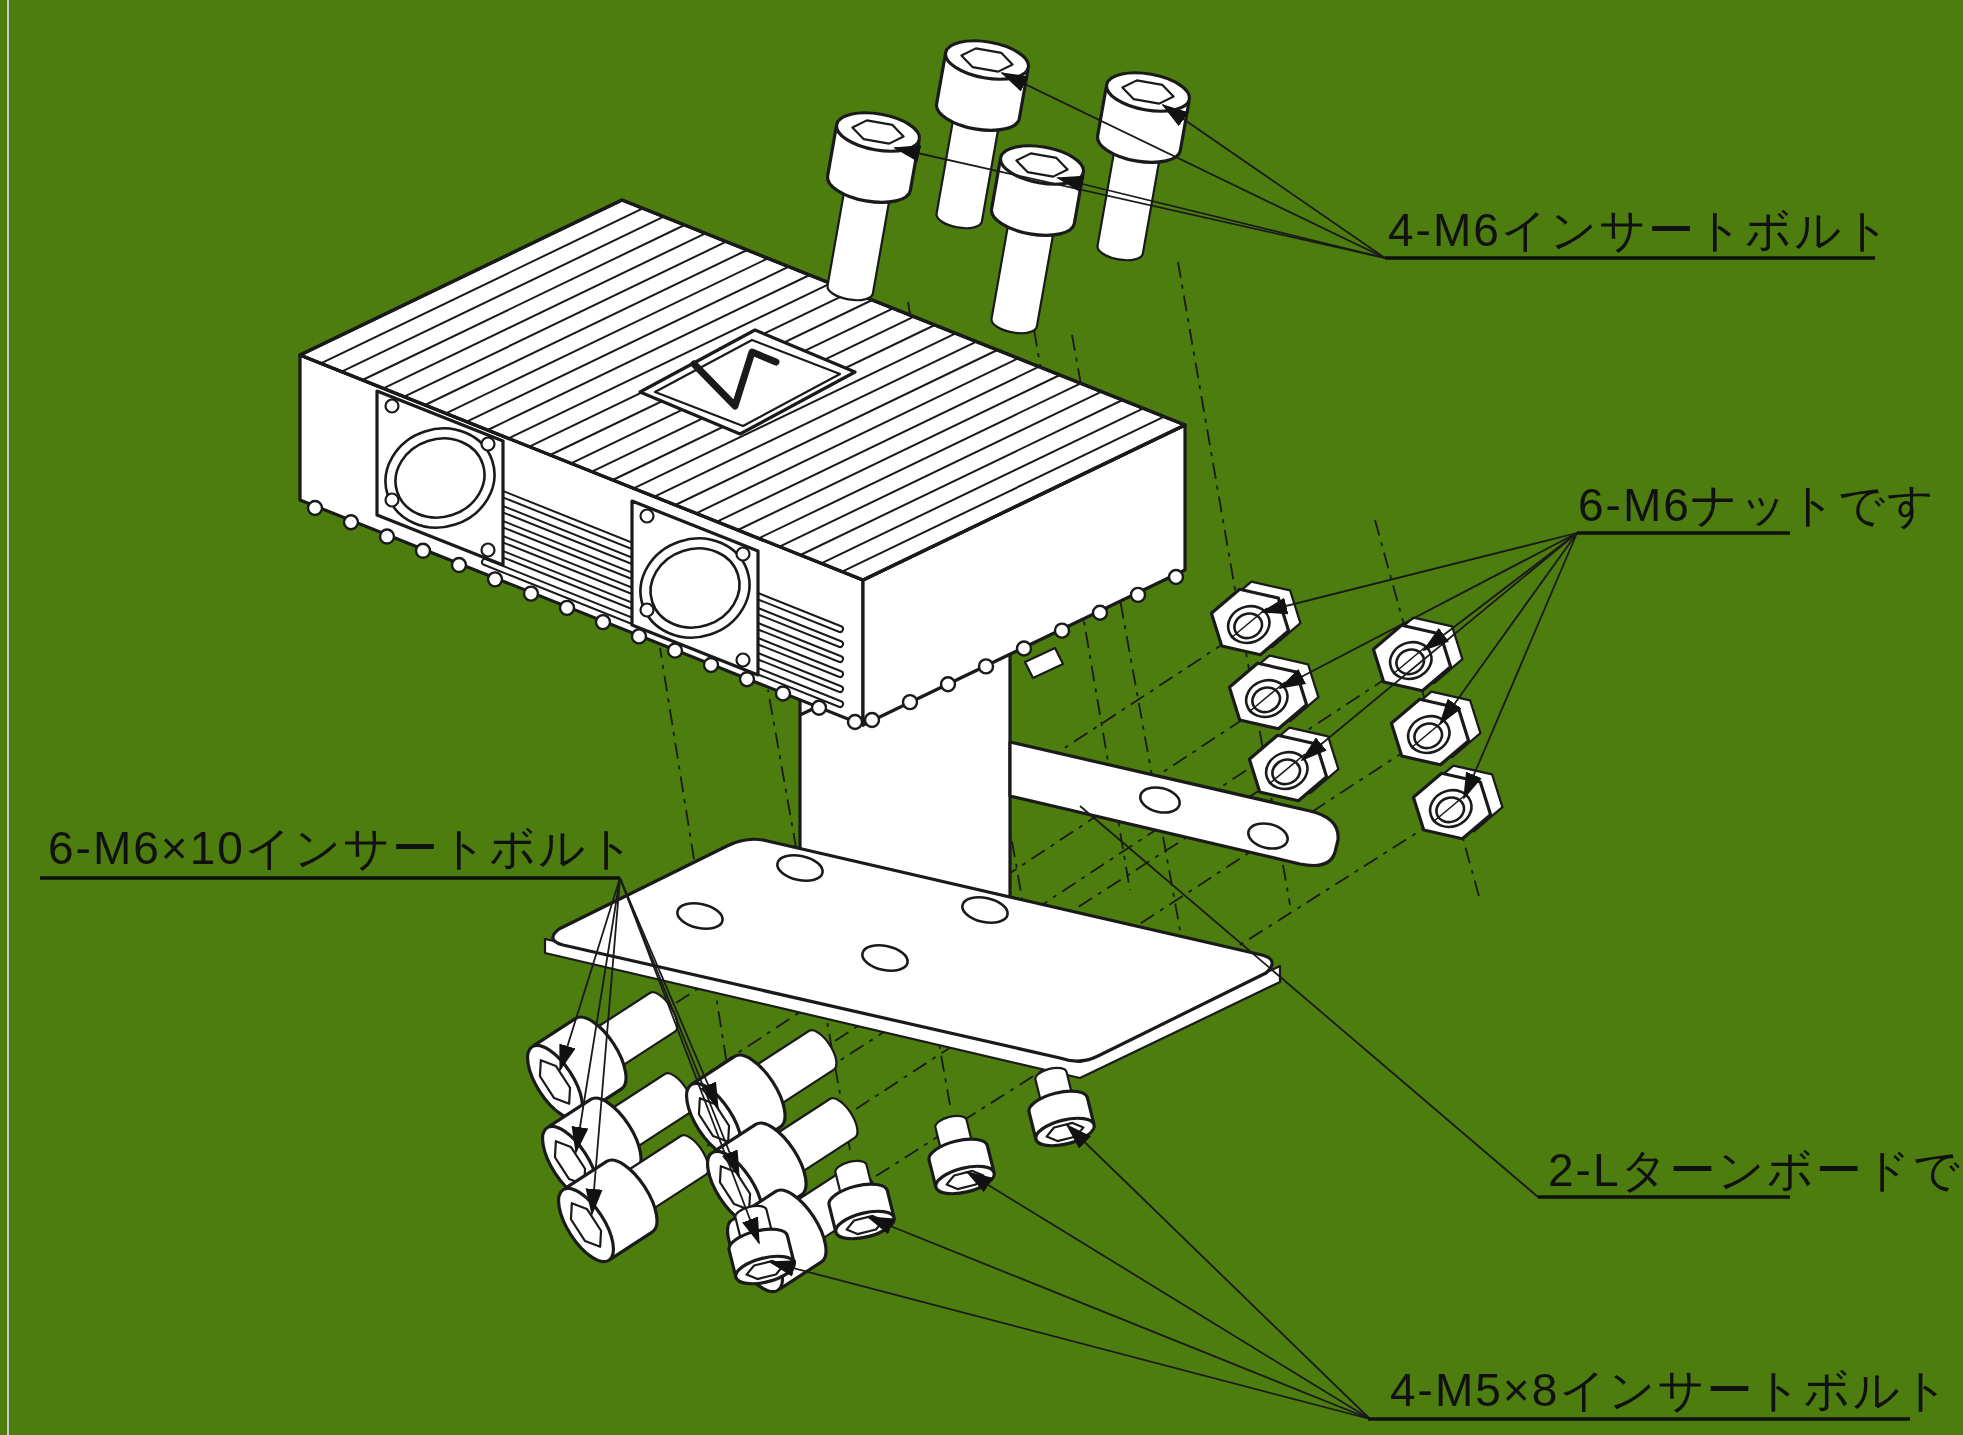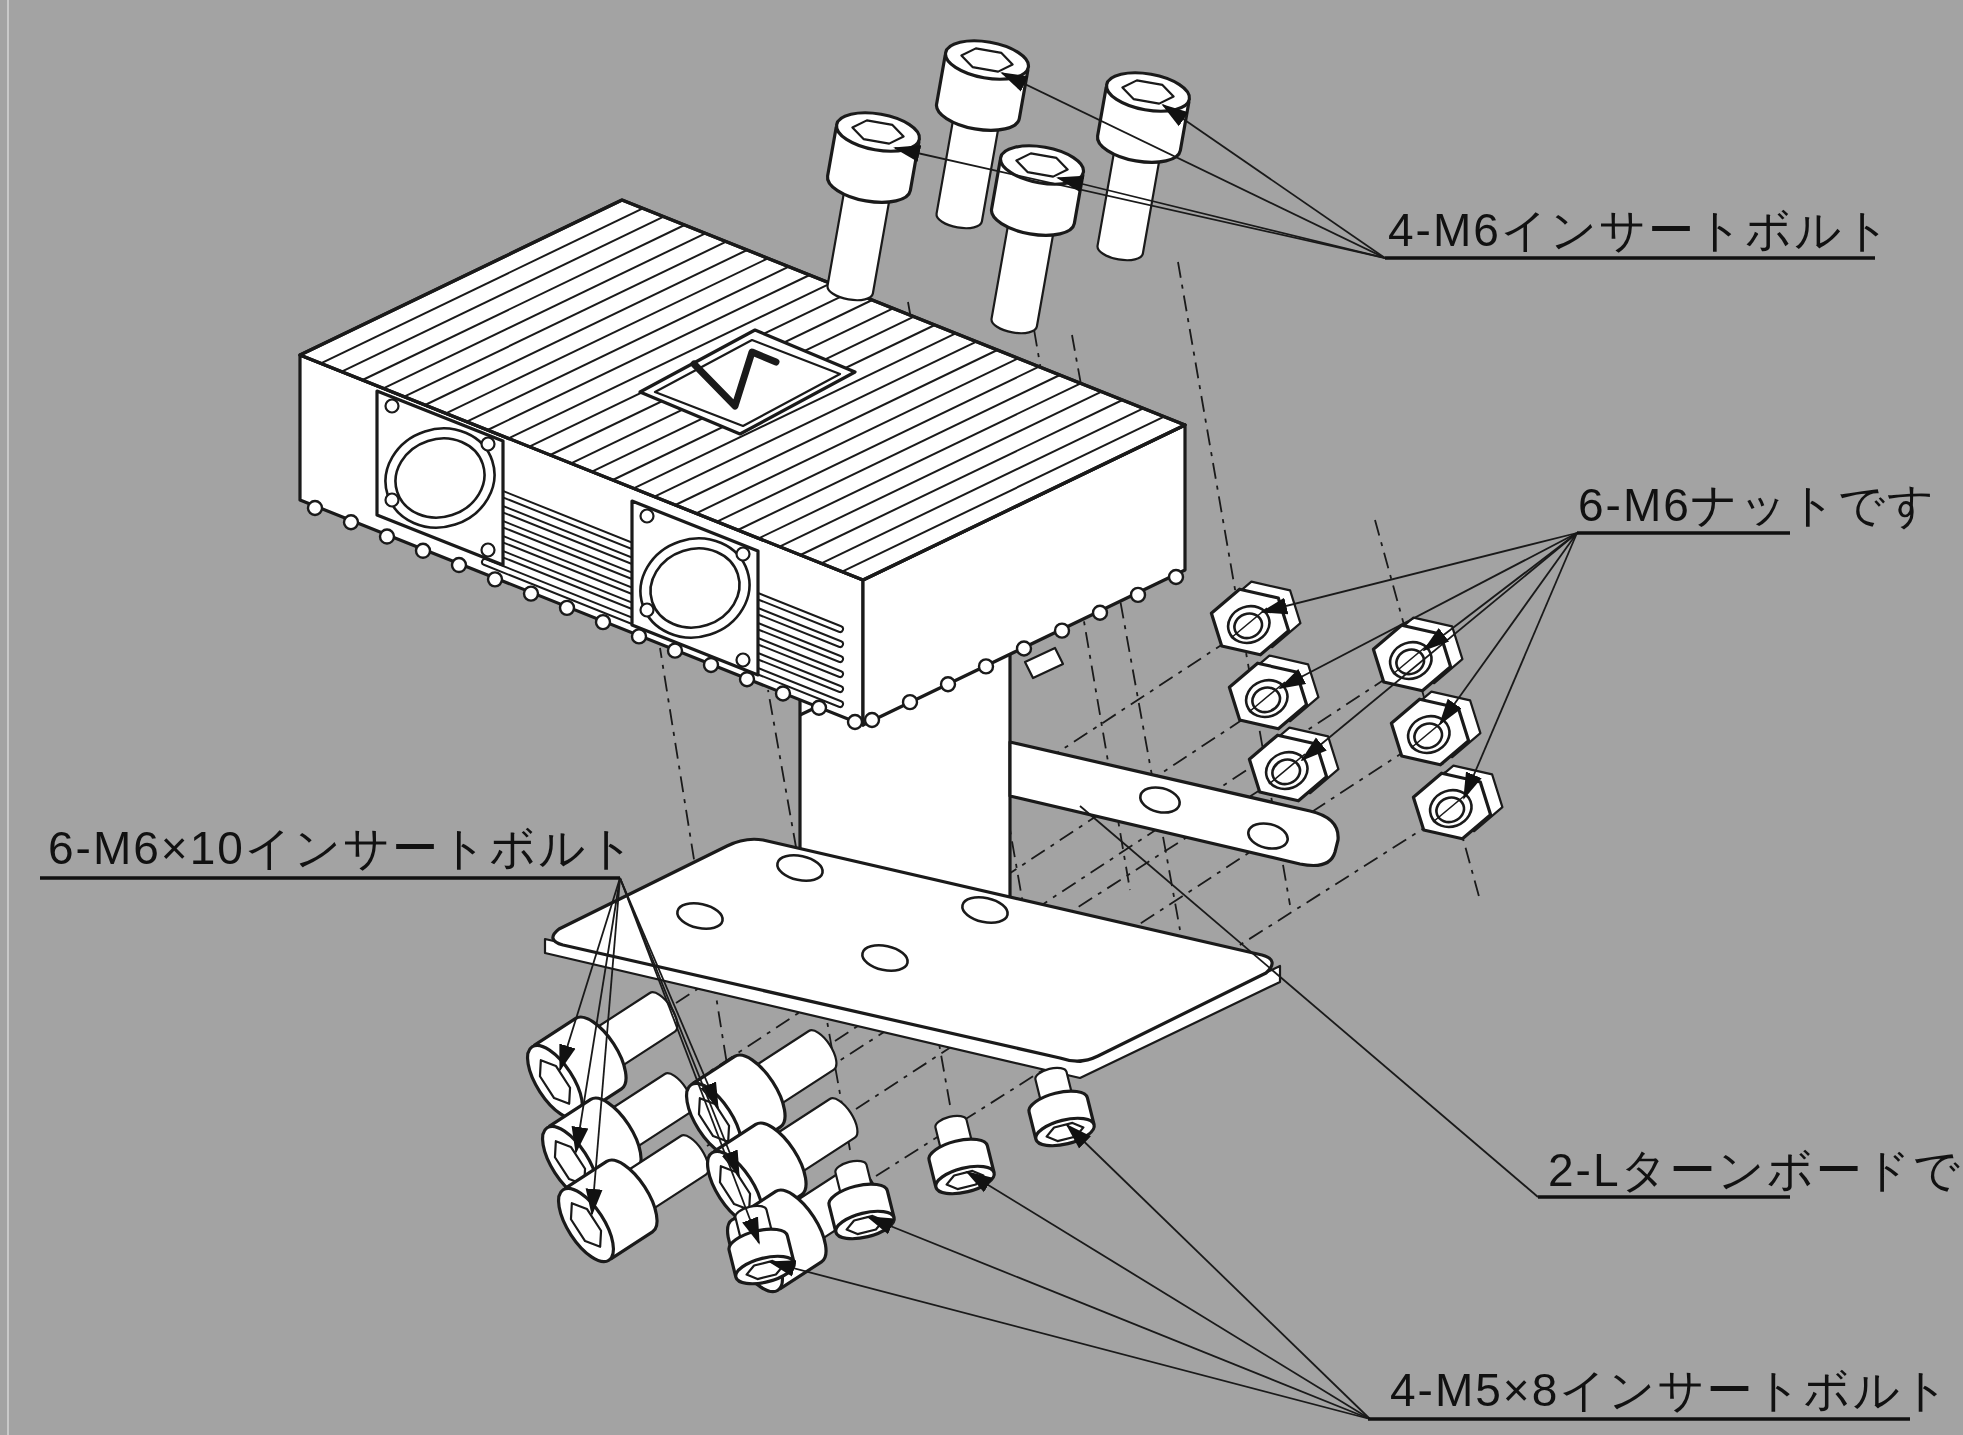--- a/index.html
+++ b/index.html
@@ -1,16 +1,16 @@
 <!DOCTYPE html>
 <html><head>
 <meta charset="utf-8">
 <style>
   html,body{margin:0;padding:0;background:#ffffff;}
-  .stage{position:relative;width:1963px;height:1435px;background:#a3a3a3;overflow:hidden;}
+  .stage{position:relative;width:1963px;height:1435px;background:#4d7c0f;overflow:hidden;}
   svg{display:block;}
   .outline{fill:#ffffff;stroke:#1a1a1a;stroke-width:3.2;stroke-linejoin:round;}
   .thin{fill:#ffffff;stroke:#1a1a1a;stroke-width:2.2;stroke-linejoin:round;}
   .edge{fill:none;stroke:#1a1a1a;stroke-width:3.2;stroke-linejoin:round;}
   .hole{fill:#ffffff;stroke:#1a1a1a;stroke-width:2.6;}
   .dash{fill:none;stroke:#1a1a1a;stroke-width:1.8;stroke-dasharray:16 7 4 7;}
   .leader{fill:none;stroke:#1a1a1a;stroke-width:1.8;}
   .ul{stroke:#111111;stroke-width:3.4;}
   .lbl{font-family:"Liberation Sans",sans-serif;font-size:46px;fill:#111111;letter-spacing:2px;}
   .glyph{fill:none;stroke:#1a1a1a;stroke-width:7;stroke-linecap:round;stroke-linejoin:round;}

